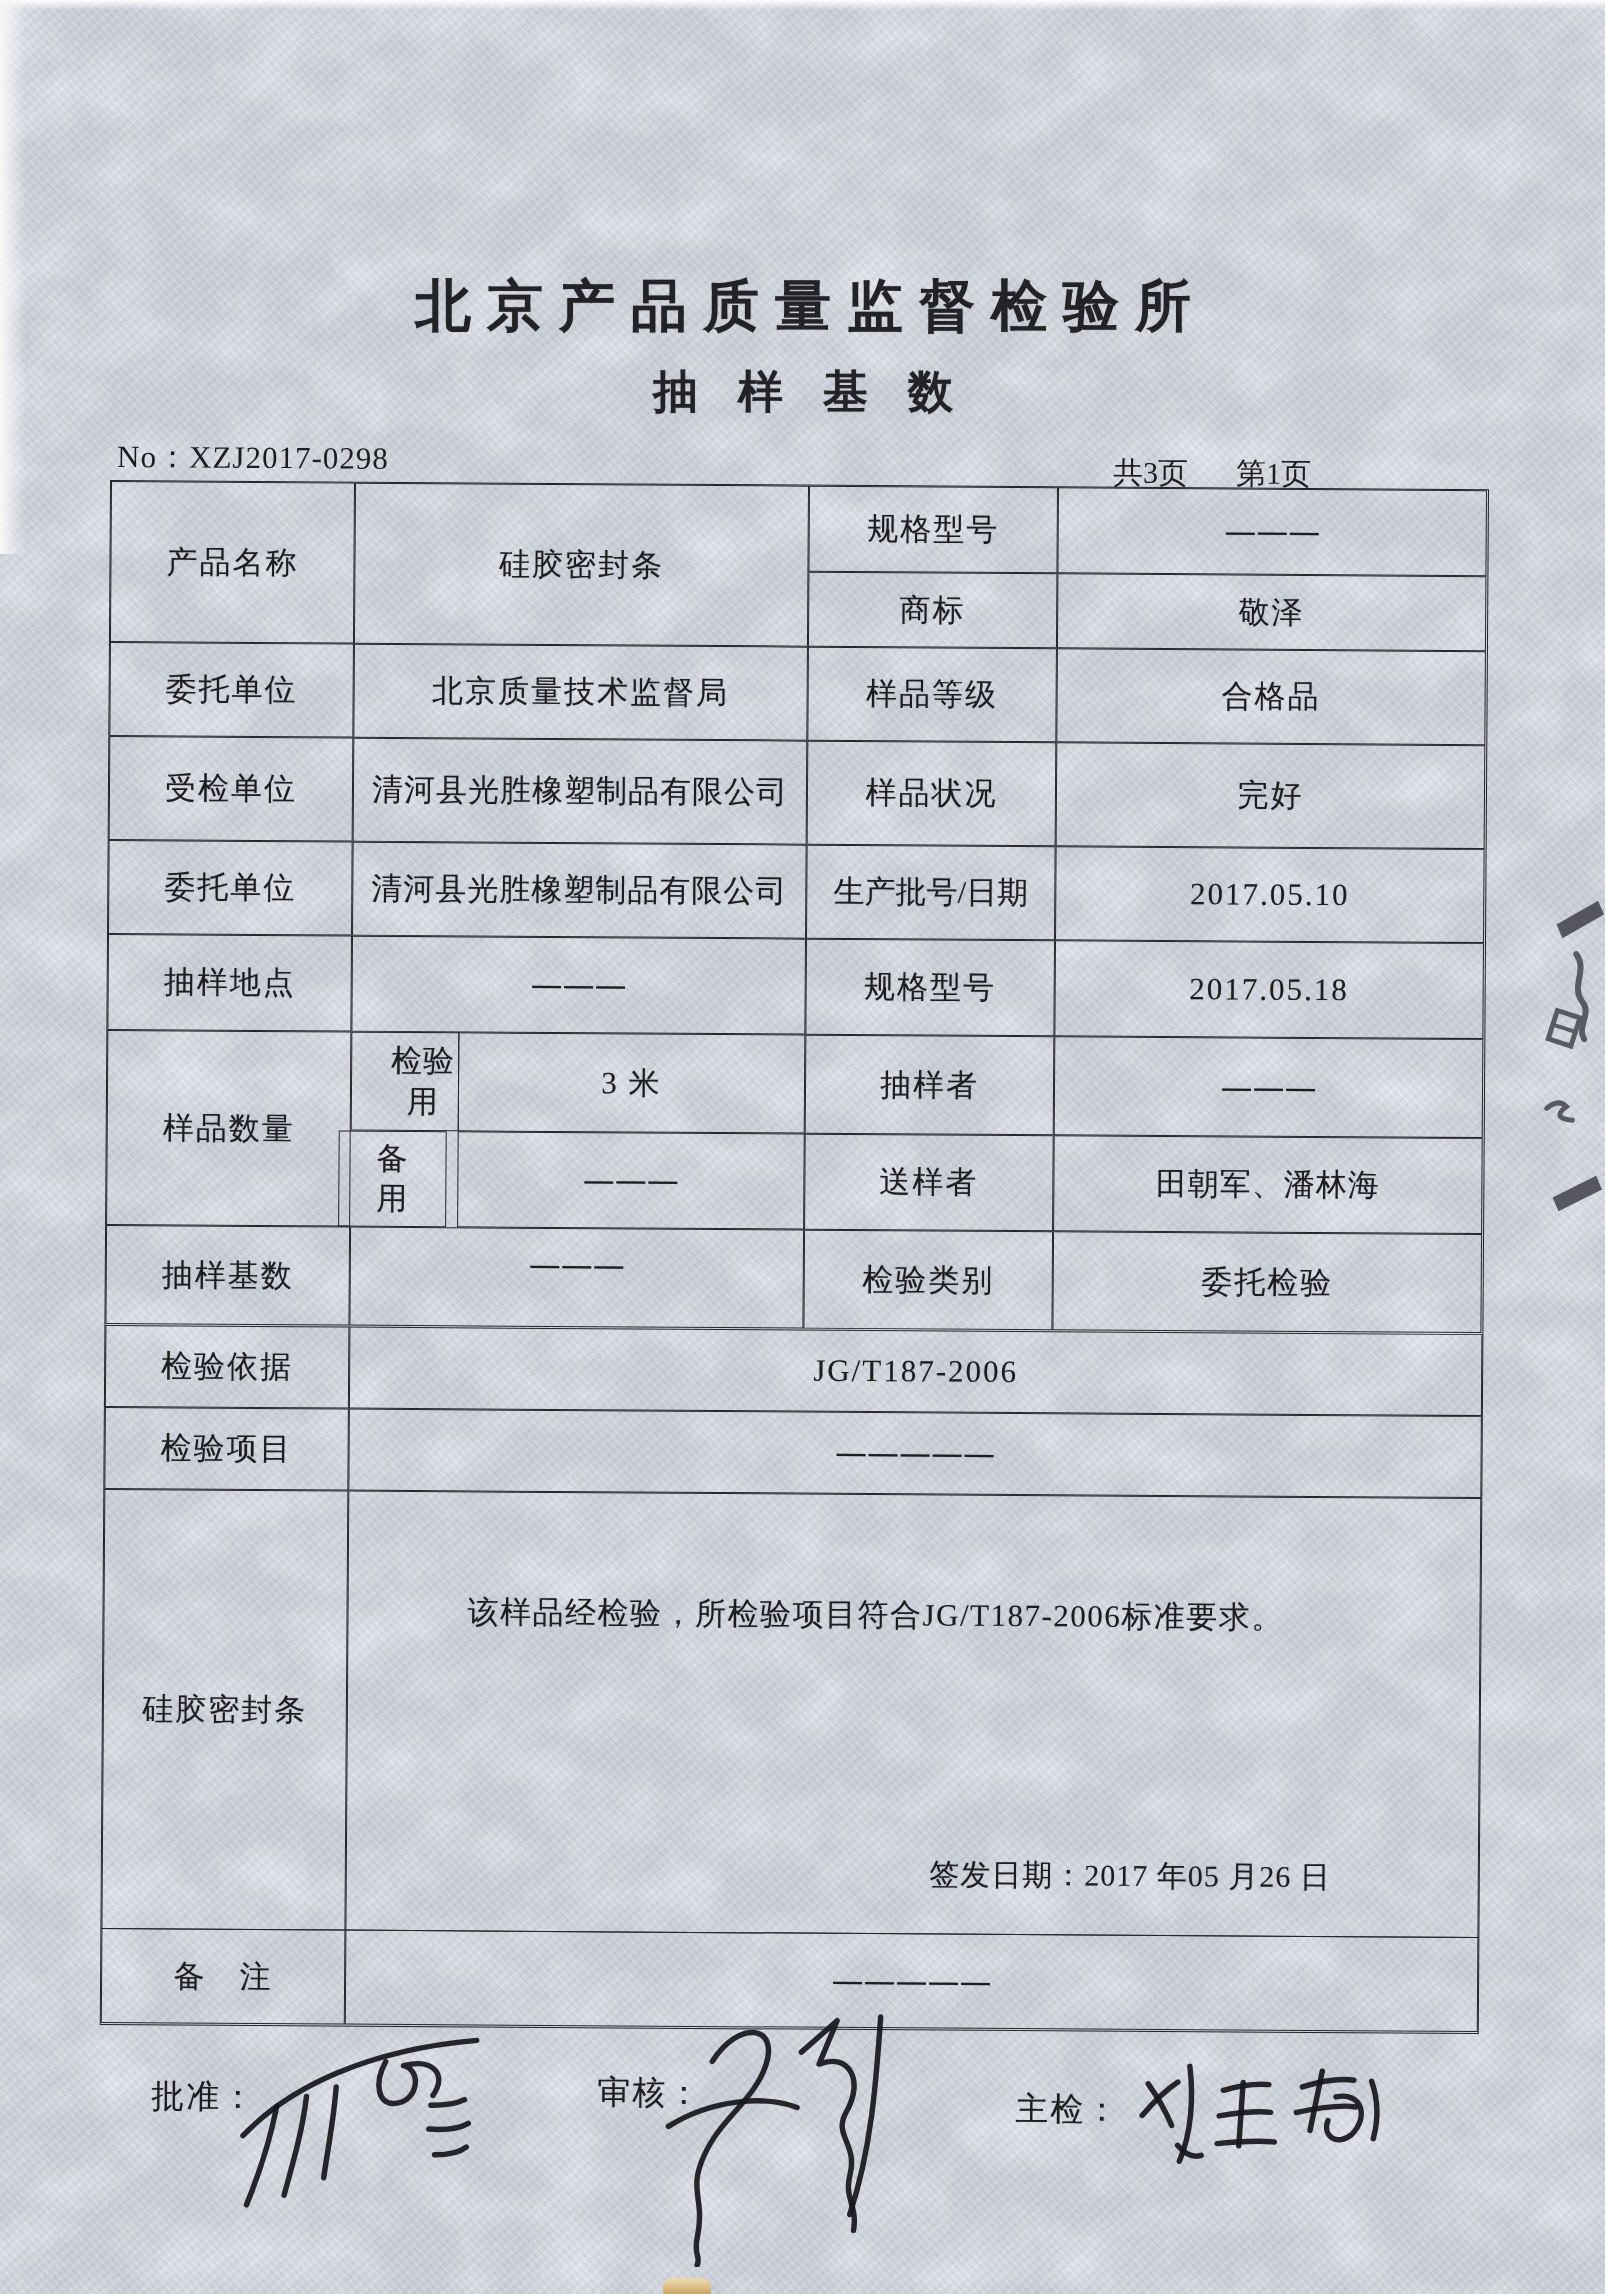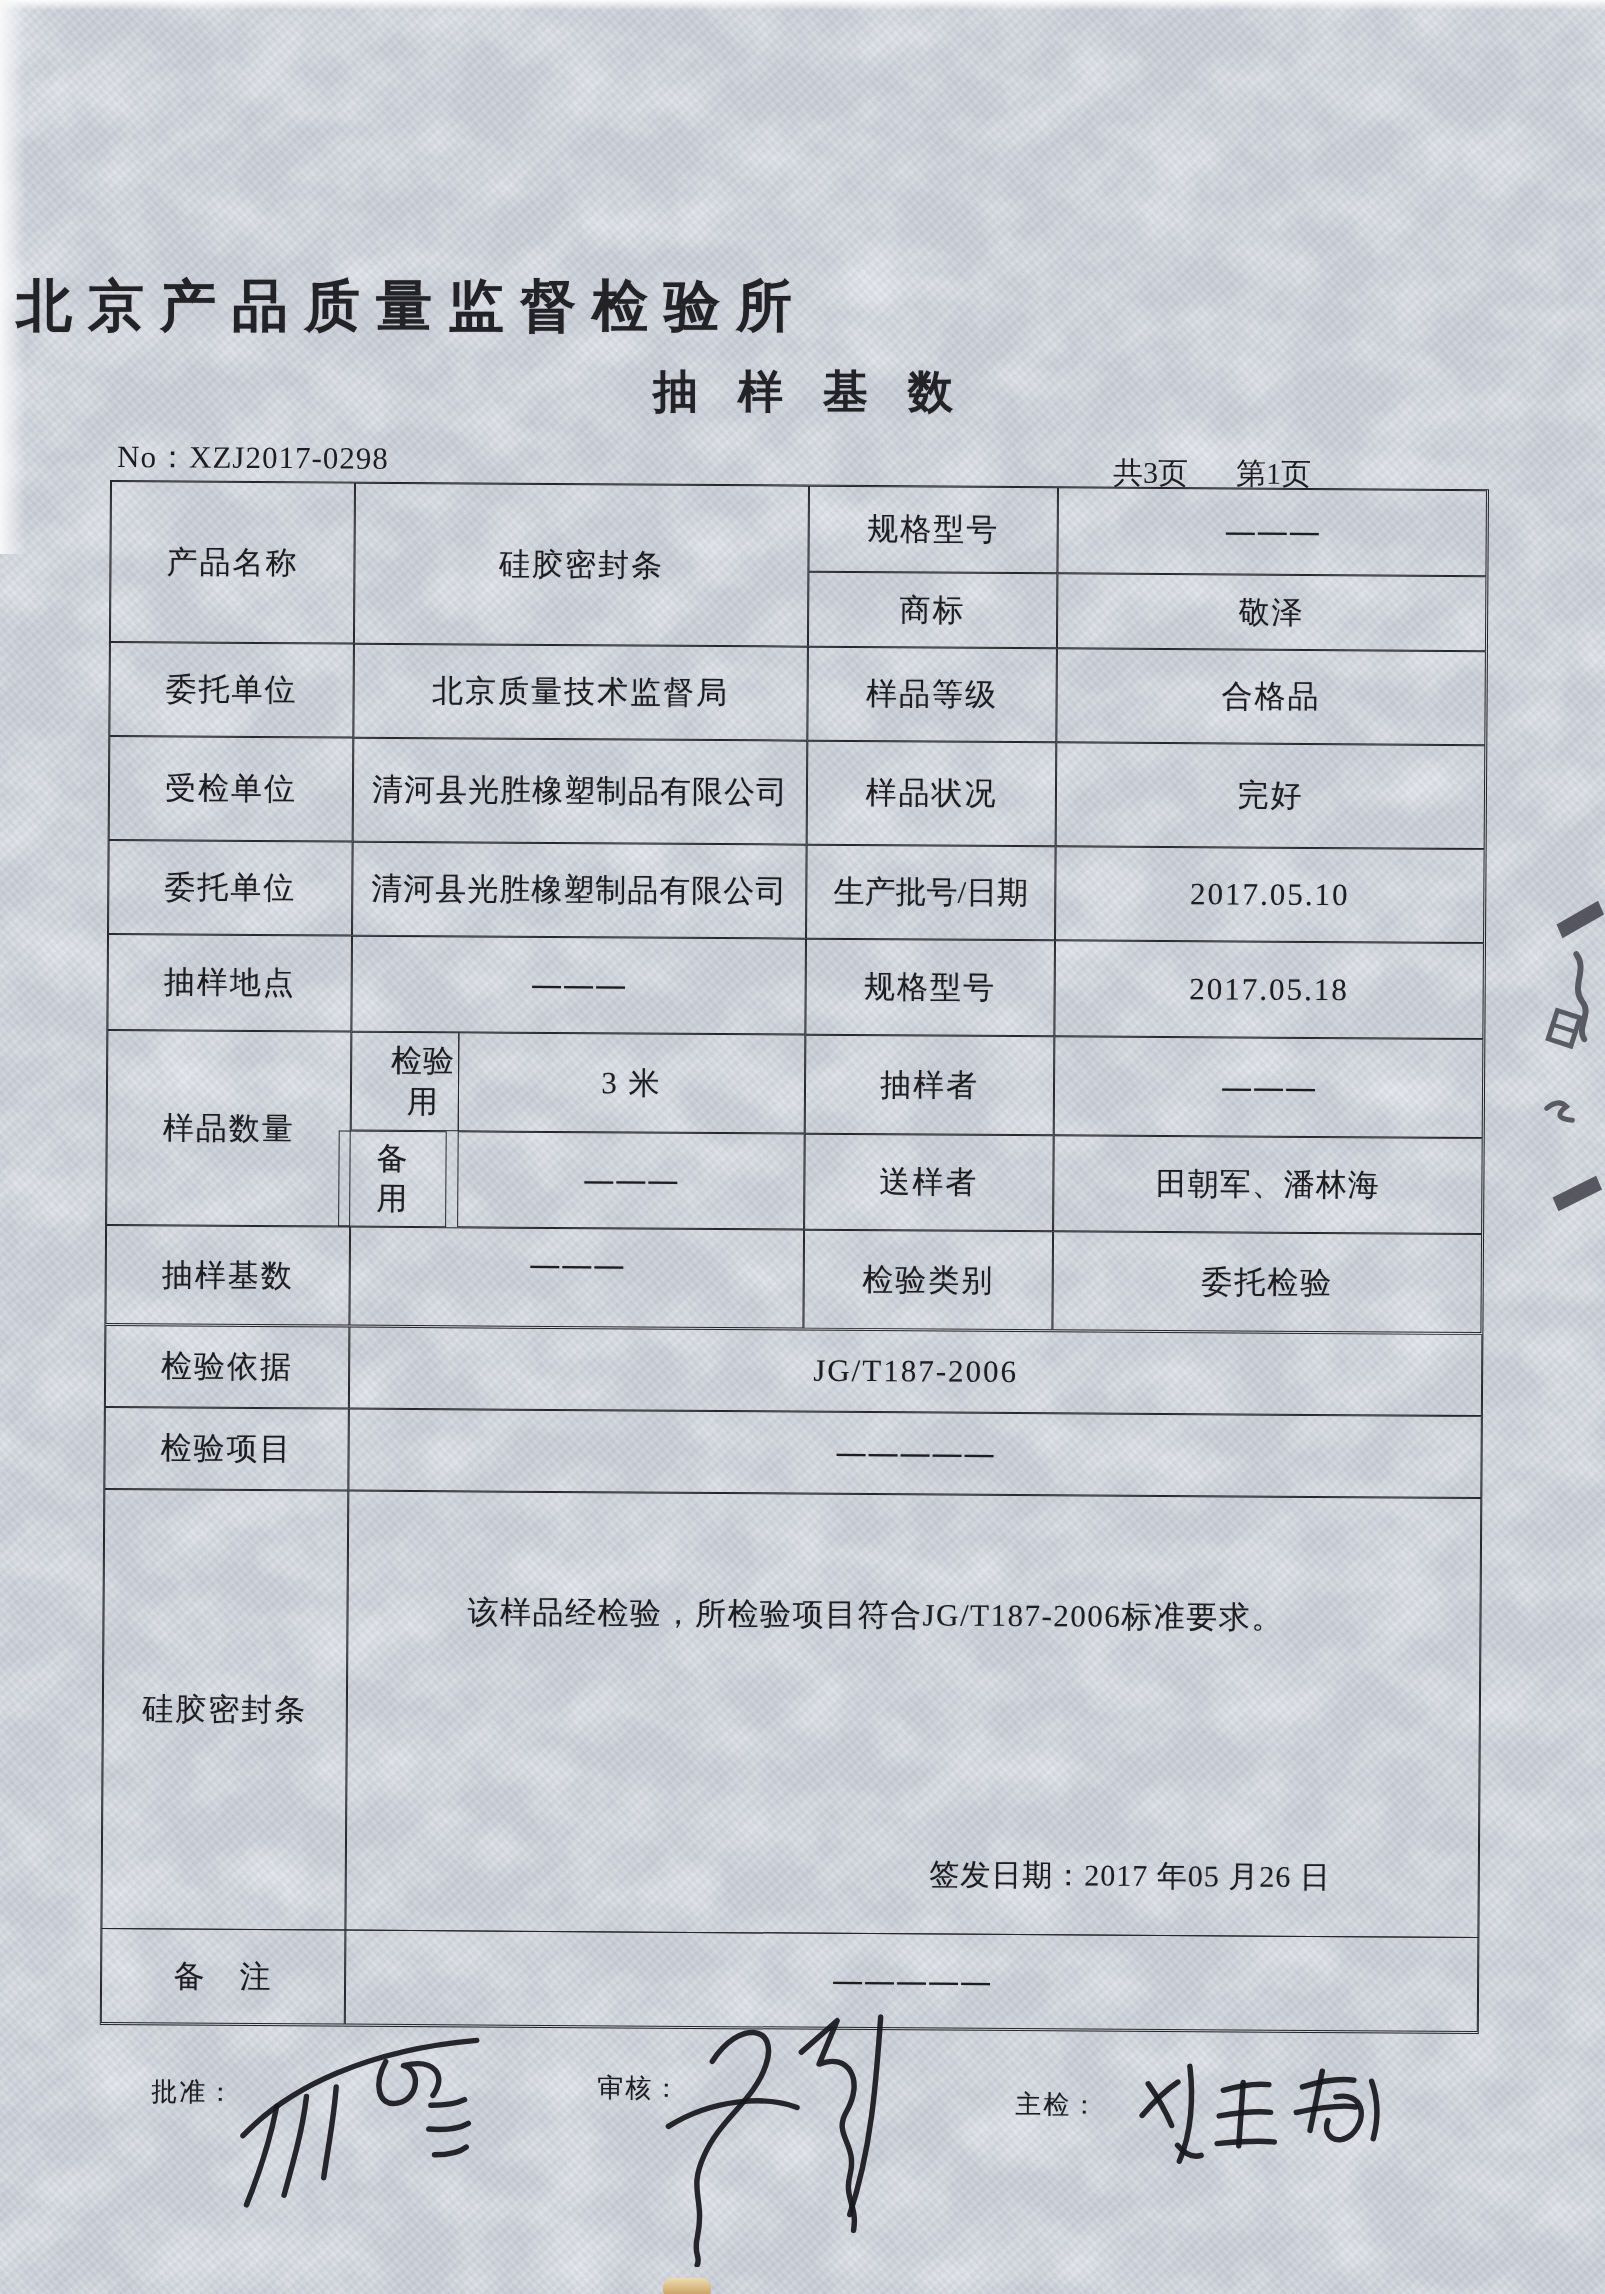--- a/index.html
+++ b/index.html
@@ -20,21 +20,21 @@
   }
   .edge-top{position:absolute;left:0;top:0;width:100%;height:10px;z-index:2;
     background:linear-gradient(#fdfdfd,rgba(253,253,253,0));}
   .edge-left{position:absolute;left:0;top:0;width:26px;height:554px;z-index:2;
     background:linear-gradient(90deg,#f8f8f9,rgba(248,248,249,0));}
   .content{position:absolute;inset:0;z-index:3;}
   .rot{position:absolute;inset:0;transform:rotate(0.38deg);transform-origin:109px 485px;}
 
   .title{
     position:absolute;left:0;top:269px;width:100%;
-    text-align:left;font-size:56px;font-weight:600;
+    text-align:center;font-size:56px;font-weight:600;
     letter-spacing:16px;text-indent:16px;color:#232327;
     text-shadow:0 0 1px rgba(35,35,45,.45);
   }
   .subtitle{
     position:absolute;left:0;top:362px;width:100%;
     text-align:center;font-size:45px;font-weight:600;
     letter-spacing:40px;text-indent:40px;color:#232327;
     text-shadow:0 0 1px rgba(35,35,45,.4);
   }
   .report-no{position:absolute;left:117px;top:436px;font-size:31px;letter-spacing:1px;}
@@ -52,21 +52,21 @@
   }
   .cell.top-align{align-items:flex-start;padding-top:20px;}
   .sub-label{line-height:1.3;text-align:center;letter-spacing:1px;}
   .w2{width:69px;margin-left:36px;}
   .w1{width:36px;}
   .dash{font-family:"DejaVu Sans",sans-serif;font-size:32px;letter-spacing:0;line-height:1;}
   .concl{position:relative;}
   .concl-text{position:absolute;left:119px;top:99px;font-size:31px;letter-spacing:1.5px;}
   .issue-date{position:absolute;right:147px;bottom:38px;font-size:30px;letter-spacing:1px;}
 
-  .sig-label{position:absolute;font-size:26px;letter-spacing:2px;text-shadow:0 0 1px rgba(30,30,40,.35);}
+  .sig-label{position:absolute;font-size:33px;letter-spacing:2px;text-shadow:0 0 1px rgba(30,30,40,.35);}
   .sig{position:absolute;}
   .sig path{fill:none;stroke:#16161b;stroke-width:5.5;stroke-linecap:round;stroke-linejoin:round;opacity:.92;}
 
   .stamp{position:absolute;left:1513px;top:879px;z-index:3;opacity:.82;}
   .stamp .fillmark{fill:#3c3c46;stroke:none;}
   .stamp .strokemark{fill:none;stroke:#40404a;stroke-linecap:round;}
   .blob{
     position:absolute;left:663px;top:2278px;width:48px;height:17px;z-index:4;
     border-radius:9px 9px 4px 4px;
     background:linear-gradient(#eddcb2,#caa263);

